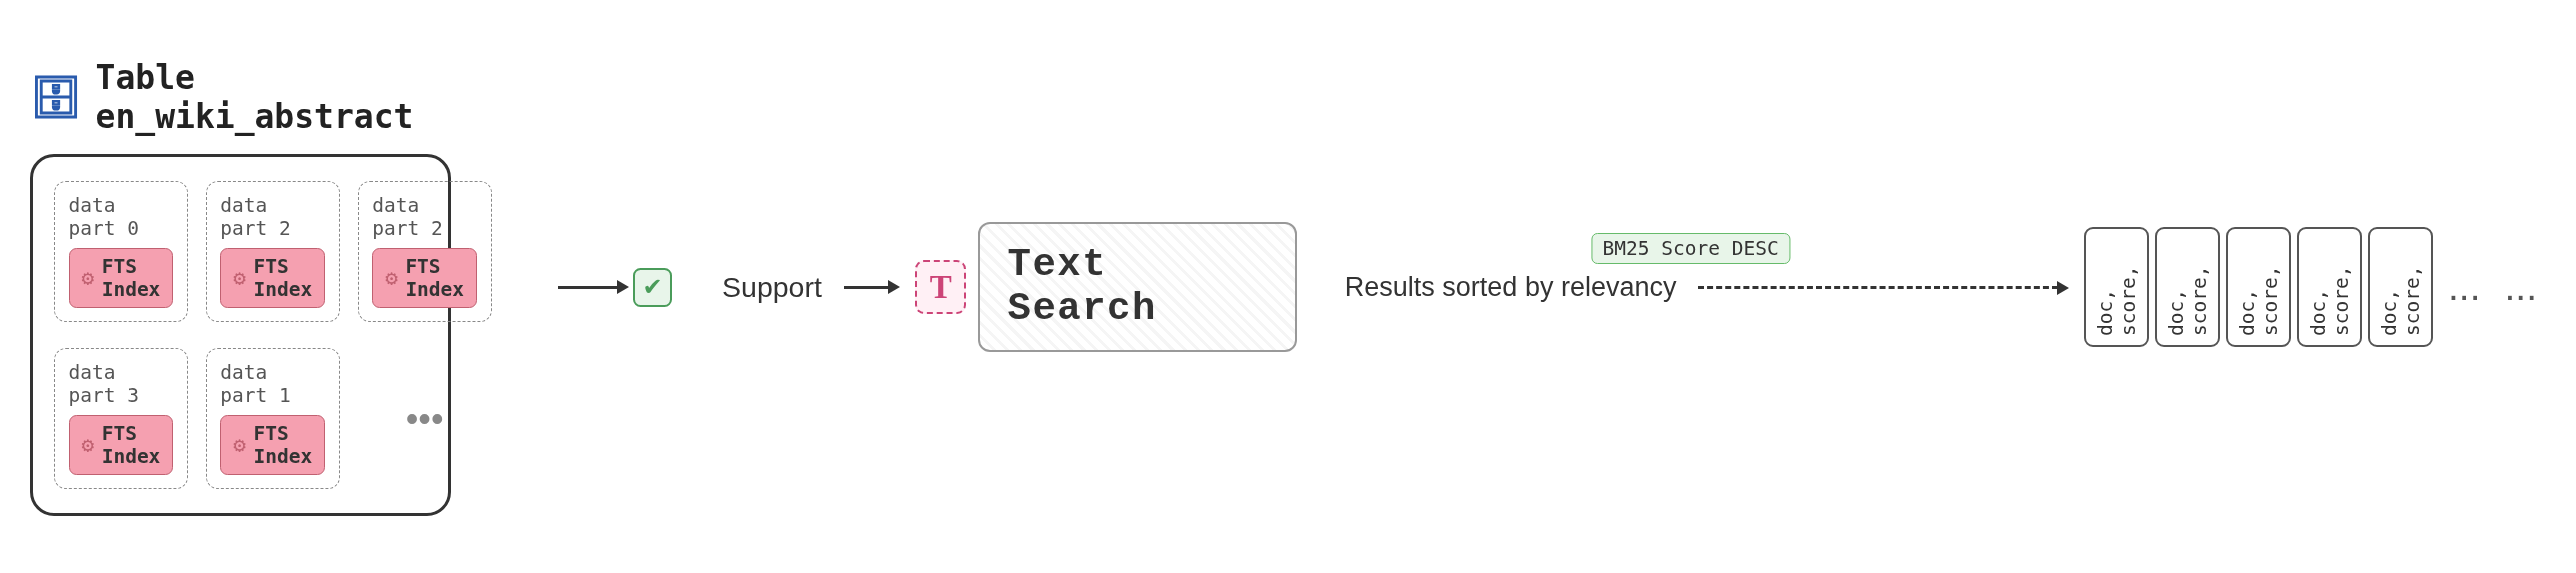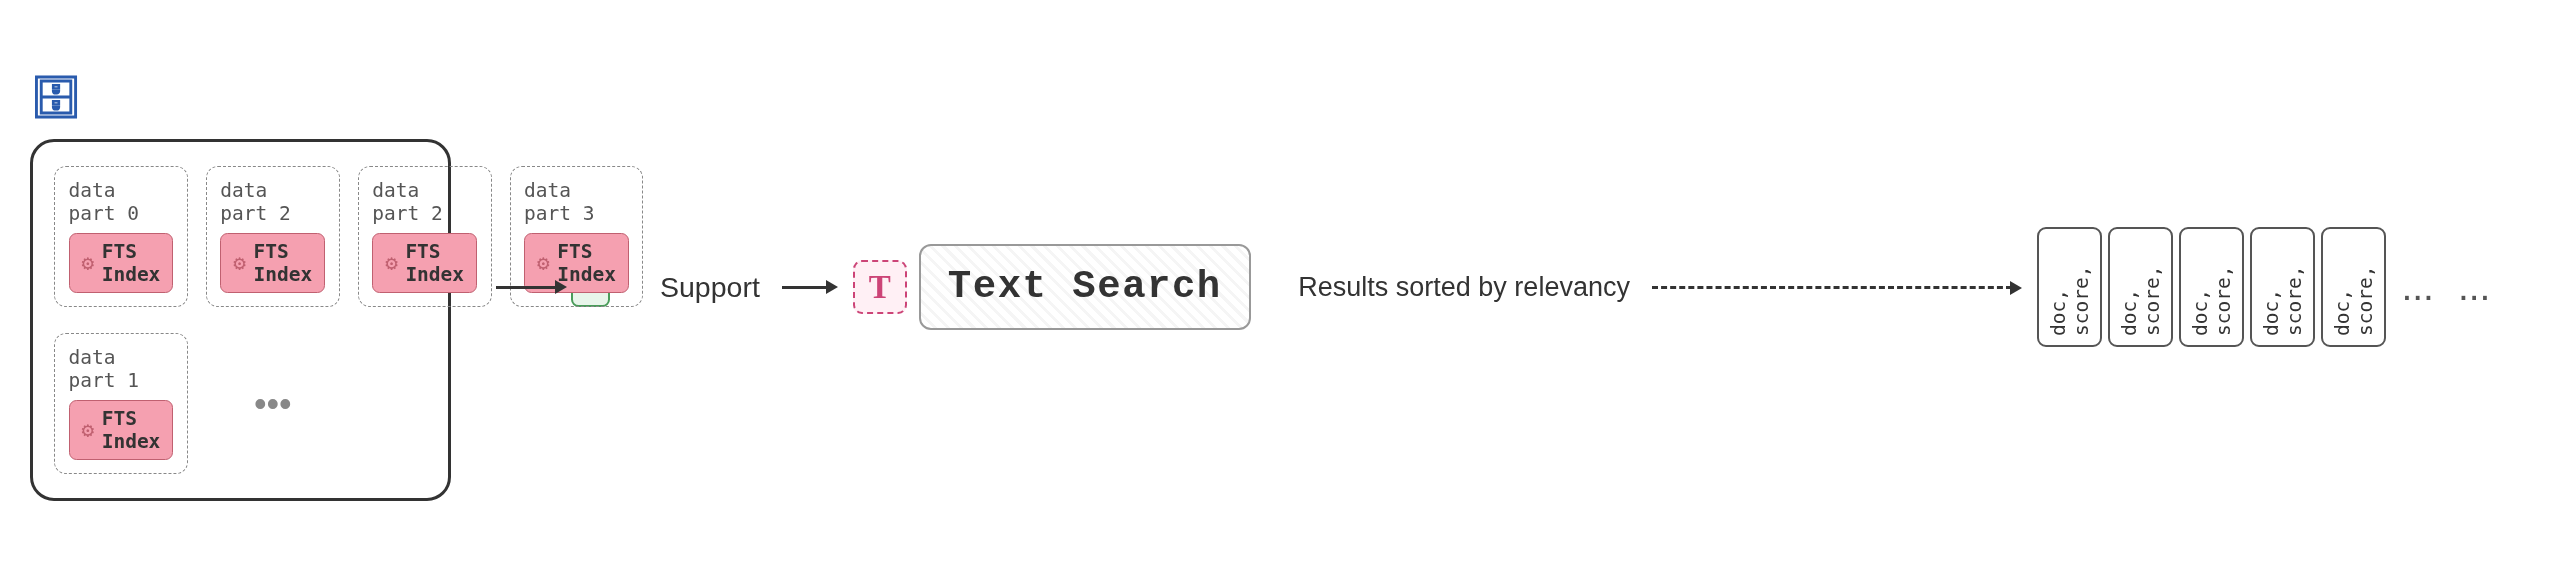--- a/index.html
+++ b/index.html
@@ -45,21 +45,21 @@
     .db-icon {
       font-size: 41px;
       color: #2a5bad;
     }
 
     .table-box {
       border: 3px solid #333;
       border-radius: 24px;
       padding: 24px 21px;
       display: grid;
-      grid-template-columns: 1fr 1fr 1fr 1fr;
+      grid-template-columns: 1fr 1fr 1fr;
       gap: 26px 18px;
       background: #fff;
       width: 421px;
     }
 
     .data-part {
       border: 1.9px dashed #888;
       border-radius: 12px;
       padding: 12px 13.5px 13.5px;
       display: flex;
@@ -291,20 +291,21 @@
     }
   </style>
 </head>
 <body>
 
 <div class="diagram">
 
   <div class="table-section">
     <div class="table-title">
       <span class="db-icon">🗄</span>
+      <span>Table en_wiki_abstract</span>
     </div>
     <div class="table-box">
 
       <div class="data-part">
         <span class="data-part-label">data part 0</span>
         <div class="fts-index">
           <span class="gear-icon">⚙</span>
           <span>FTS Index</span>
         </div>
       </div>
@@ -362,20 +363,21 @@
     <div class="t-icon-box">
       <span class="t-icon">T</span>
     </div>
     <div class="text-search-box">
       <span class="text-search-label">Text Search</span>
     </div>
   </div>
 
   <div class="dashed-arrow">
     <div class="results-label-container">
+      <span class="bm25-badge">BM25 Score DESC</span>
       <div style="display:flex; align-items:center;">
         <span class="results-label">Results sorted by relevancy</span>
         <div class="dashed-line"></div>
       </div>
     </div>
   </div>
 
   <div class="results-section">
     <div class="result-card">
       <span>doc, score,</span>

